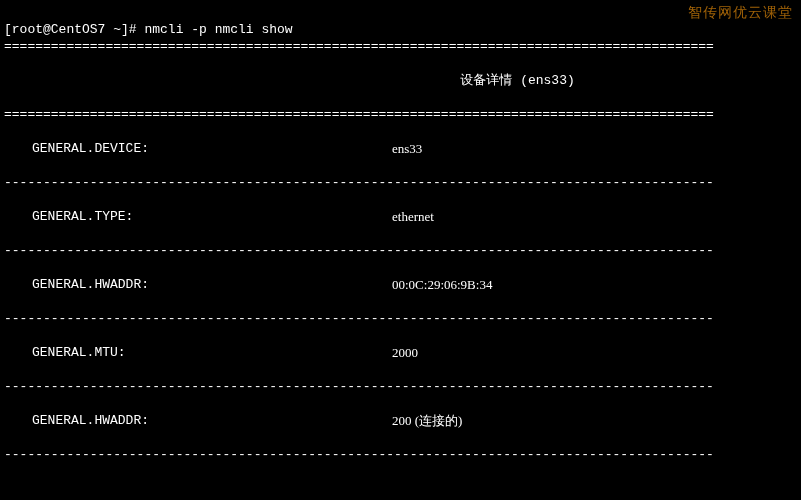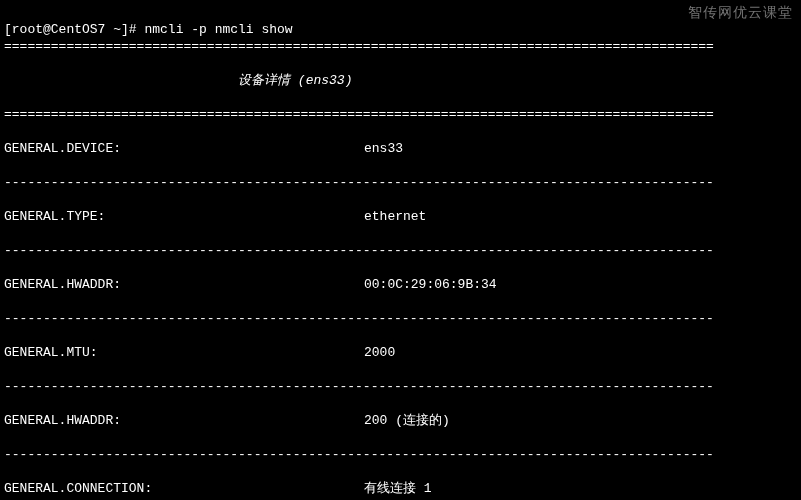--- a/index.html
+++ b/index.html
@@ -15,36 +15,37 @@
     overflow: hidden;
   }
   .term {
     padding: 4px 4px;
     white-space: pre;
   }
   .watermark {
     position: absolute;
     top: 4px;
     right: 8px;
-    color: #737373;
+    color: #a16207;
     font-family: "SimSun","Microsoft YaHei",sans-serif;
     font-size: 14px;
     letter-spacing: 1px;
   }
   .title-row {
+    text-align: center;
     white-space: pre;
     font-family: "Consolas","Menlo","Courier New",monospace;
-    font-style: italic;
   }
   .row {
     display: flex;
     white-space: pre;
+    margin-left: 28px;
   }
   .k { width: 360px; }
-  .v { flex: 1; }
+  .v { flex: 1; font-family: Liberation Serif, serif; }
   .sep {
     white-space: pre;
     overflow: hidden;
   }
 </style>
 </head>
 <body>
 
 <div class="watermark">智传网优云课堂</div>
 
@@ -56,21 +57,20 @@
 <div class="row"><span class="k">GENERAL.DEVICE:</span><span class="v">ens33</span></div>
 <div class="sep">-------------------------------------------------------------------------------------------</div>
 <div class="row"><span class="k">GENERAL.TYPE:</span><span class="v">ethernet</span></div>
 <div class="sep">-------------------------------------------------------------------------------------------</div>
 <div class="row"><span class="k">GENERAL.HWADDR:</span><span class="v">00:0C:29:06:9B:34</span></div>
 <div class="sep">-------------------------------------------------------------------------------------------</div>
 <div class="row"><span class="k">GENERAL.MTU:</span><span class="v">2000</span></div>
 <div class="sep">-------------------------------------------------------------------------------------------</div>
 <div class="row"><span class="k">GENERAL.HWADDR:</span><span class="v">200 (连接的)</span></div>
 <div class="sep">-------------------------------------------------------------------------------------------</div>
-<div class="row"><span class="k">GENERAL.CONNECTION:</span><span class="v">有线连接 1</span></div>
 
 
 
 
 
 
 
 
 
 

